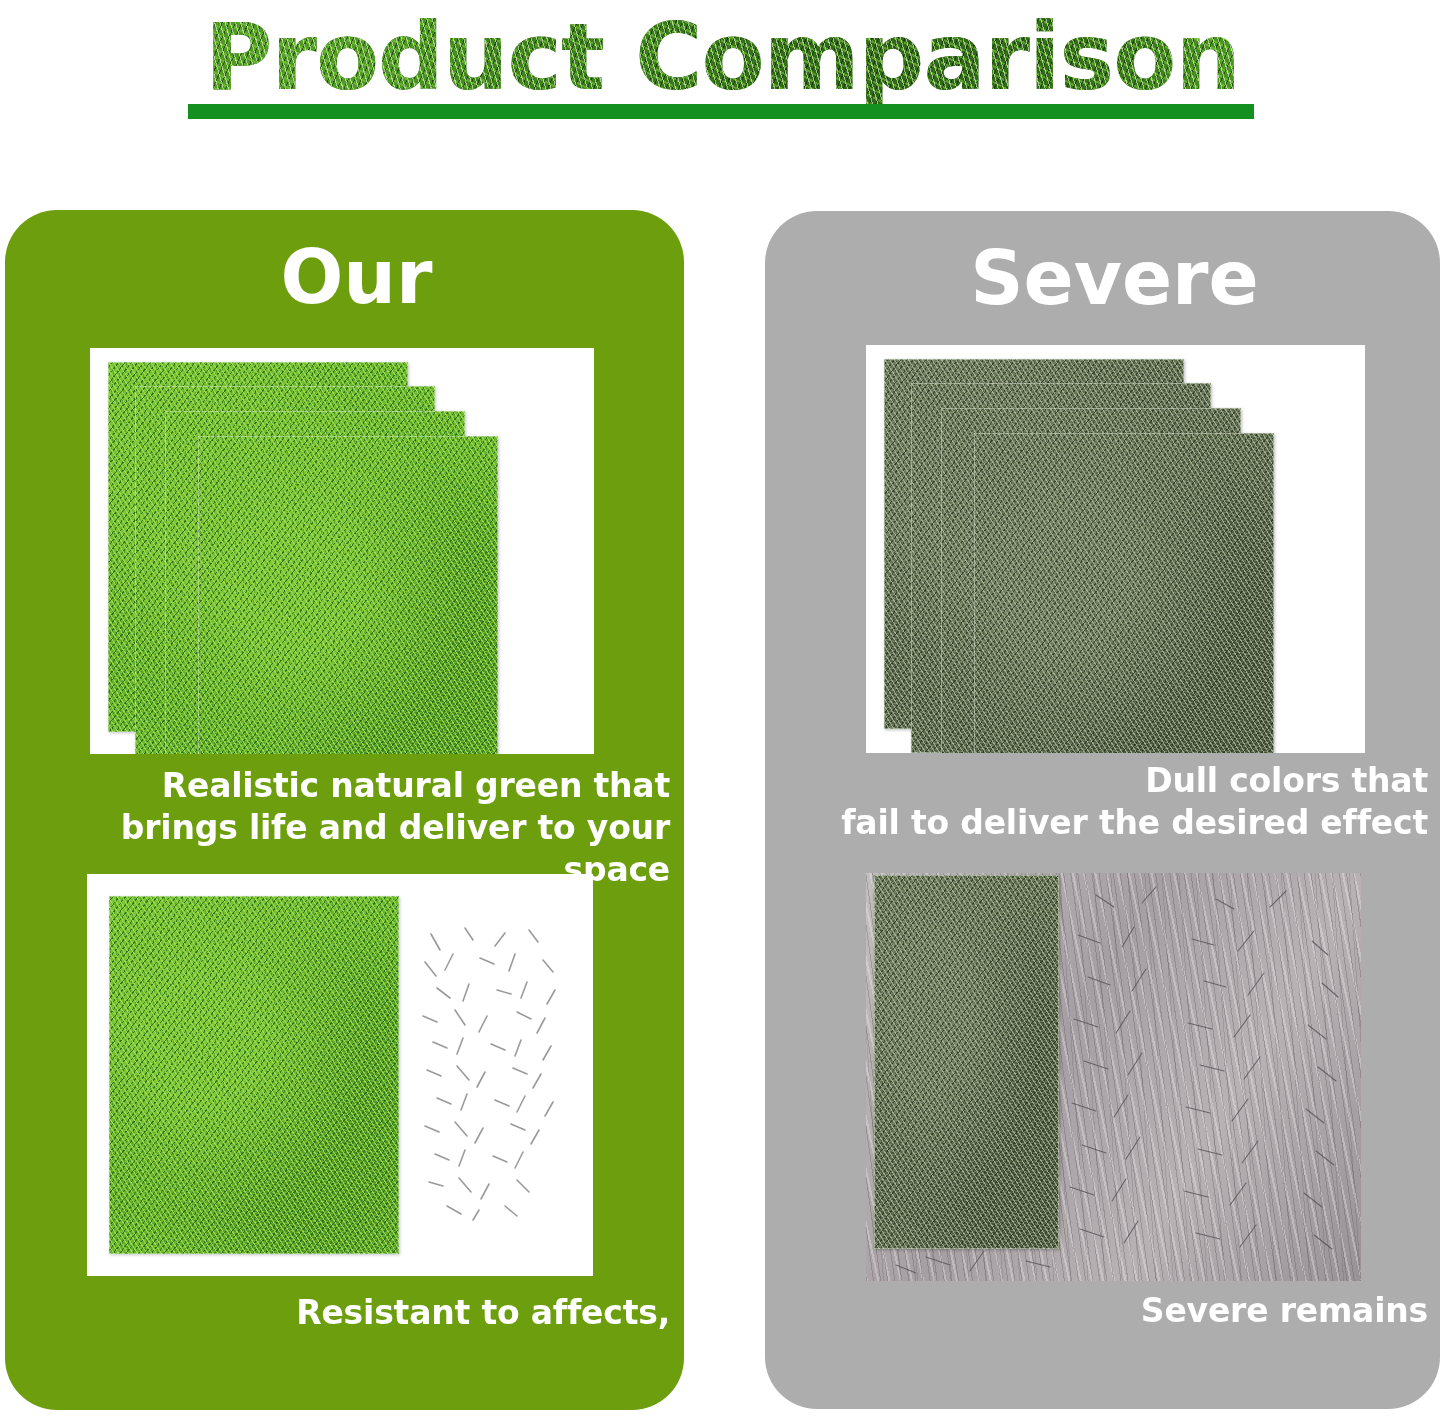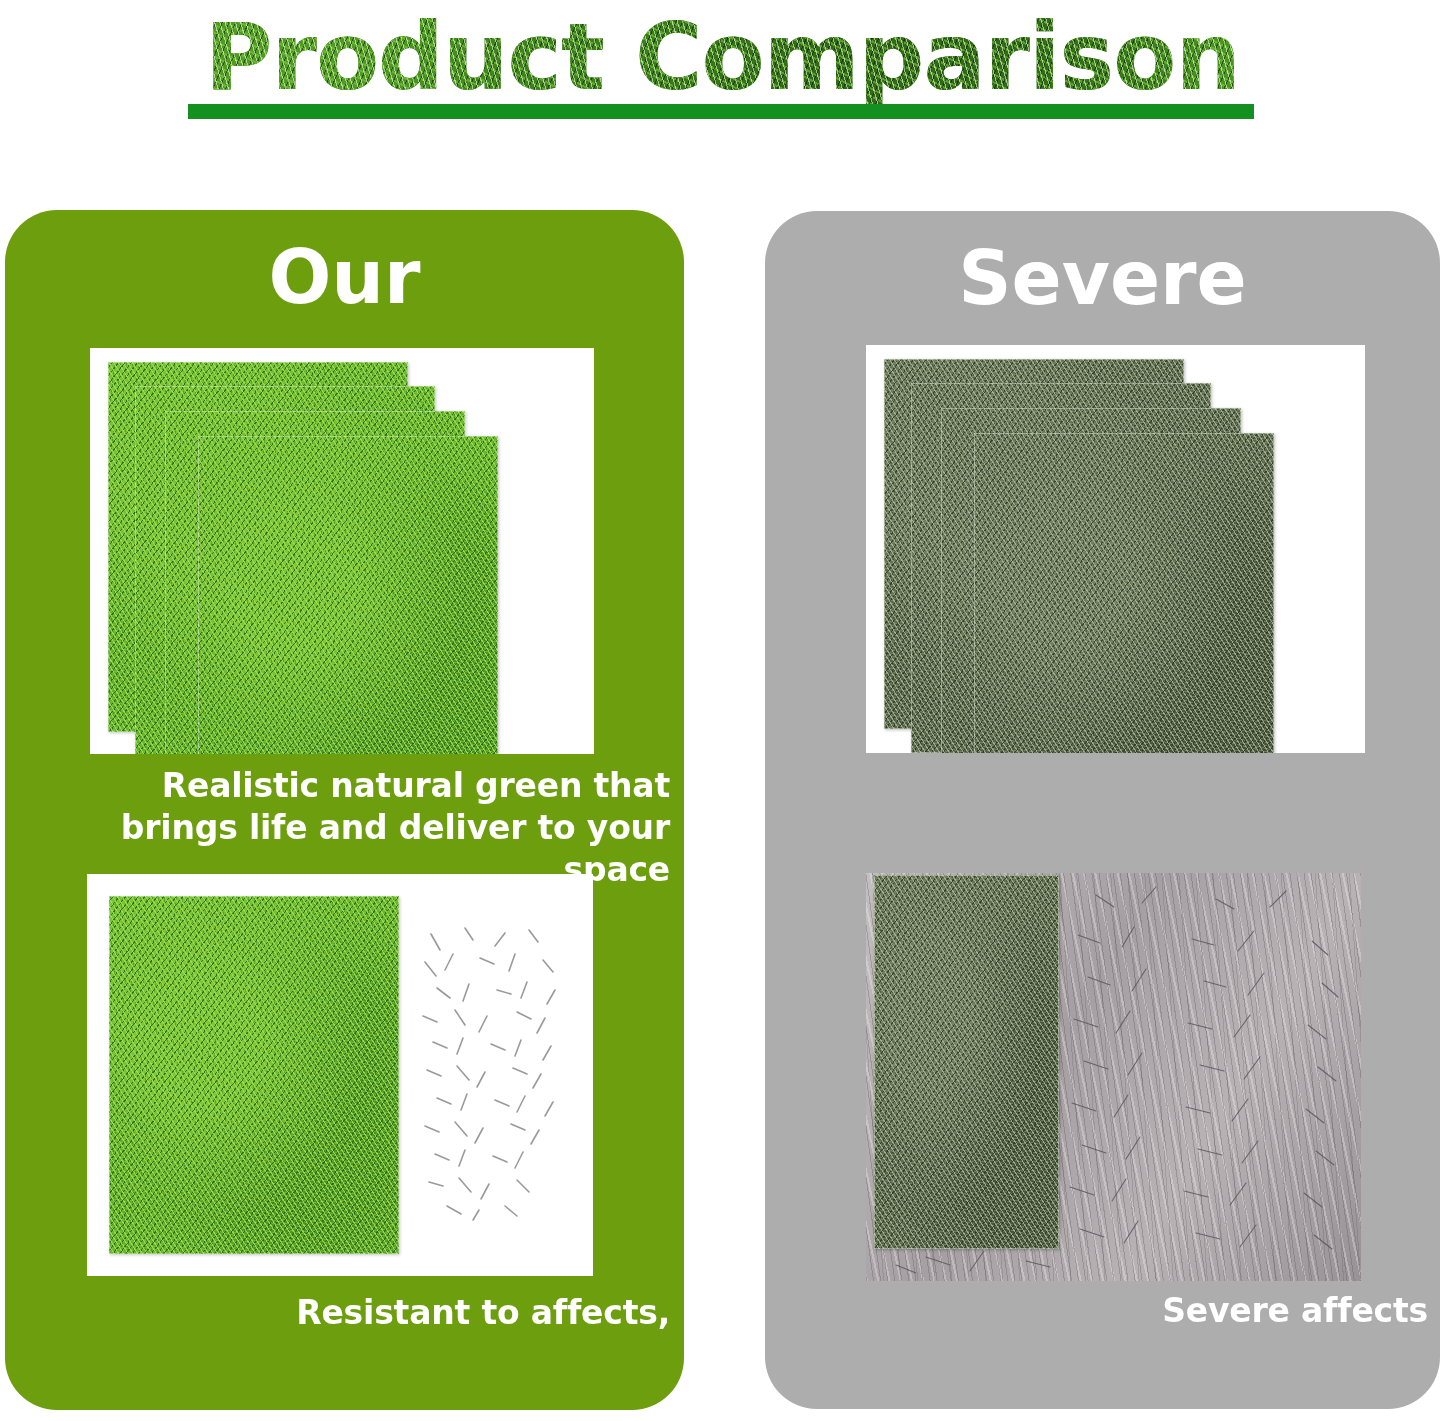--- a/index.html
+++ b/index.html
@@ -74,21 +74,21 @@
   }
   #panel-other {
     left: 765px;
     top: 211px;
     width: 675px;
     height: 1198px;
     background: #adadad;
   }
   .panel-heading {
     position: absolute;
-    left: 0;
+    left: 12px;
     top: 24px;
     width: 100%;
     text-align: center;
     color: #ffffff;
     font-family: "DejaVu Sans", sans-serif;
     font-weight: bold;
     font-size: 74px;
     line-height: 86px;
     letter-spacing: 0px;
   }
@@ -274,20 +274,24 @@
     <div class="panel-heading">Severe</div>
   </div>
 
   <div class="frame" id="frame-other-top">
     <div class="mat mat-dull stack-mat s0"></div>
     <div class="mat mat-dull stack-mat s1"></div>
     <div class="mat mat-dull stack-mat s2"></div>
     <div class="mat mat-dull stack-mat s3"></div>
   </div>
 
+  <div class="caption" id="cap-other-top">
+    <span class="line">Dull colors that</span>
+    <span class="line">fail to deliver the desired effect</span>
+  </div>
 
   <div class="frame" id="frame-other-bottom">
     <div id="floor"></div>
     <div class="mat mat-dull" id="rug-strip"></div>
     <svg style="position:absolute;left:0;top:0;width:495px;height:408px" viewBox="0 0 495 408">
       <g stroke="#5d555a" stroke-width="1.1" stroke-linecap="round" fill="none" opacity="0.85">
         <line x1="230" y1="22" x2="248" y2="34"></line>
           <line x1="290" y1="14" x2="276" y2="30"></line>
         <line x1="350" y1="26" x2="368" y2="36"></line>
           <line x1="420" y1="18" x2="404" y2="34"></line>
@@ -333,16 +337,16 @@
           <line x1="448" y1="362" x2="466" y2="376"></line>
         <line x1="60" y1="384" x2="84" y2="392"></line>
           <line x1="118" y1="378" x2="104" y2="398"></line>
         <line x1="160" y1="388" x2="184" y2="394"></line>
           <line x1="30" y1="392" x2="50" y2="400"></line>
       </g>
     </svg>
   </div>
 
   <div class="caption" id="cap-other-bottom">
-    <span class="line">Severe affects</span>
+    <span class="line">Severe remains</span>
   </div>
 
 </div>
 
 </body></html>

